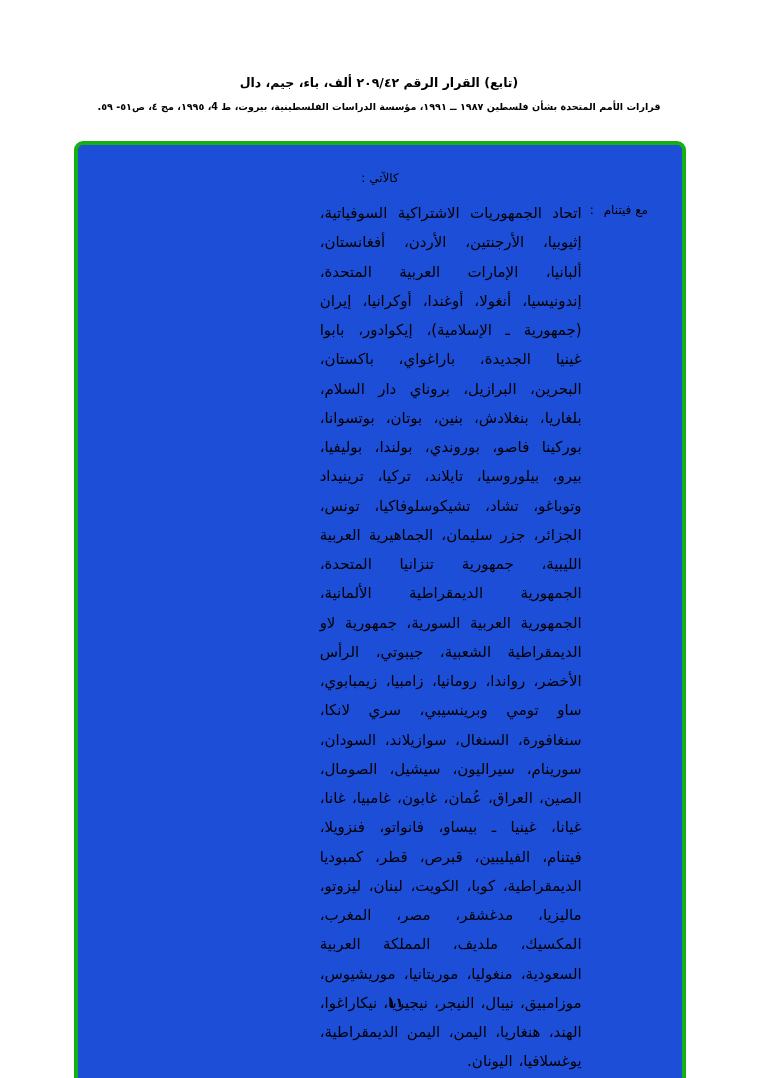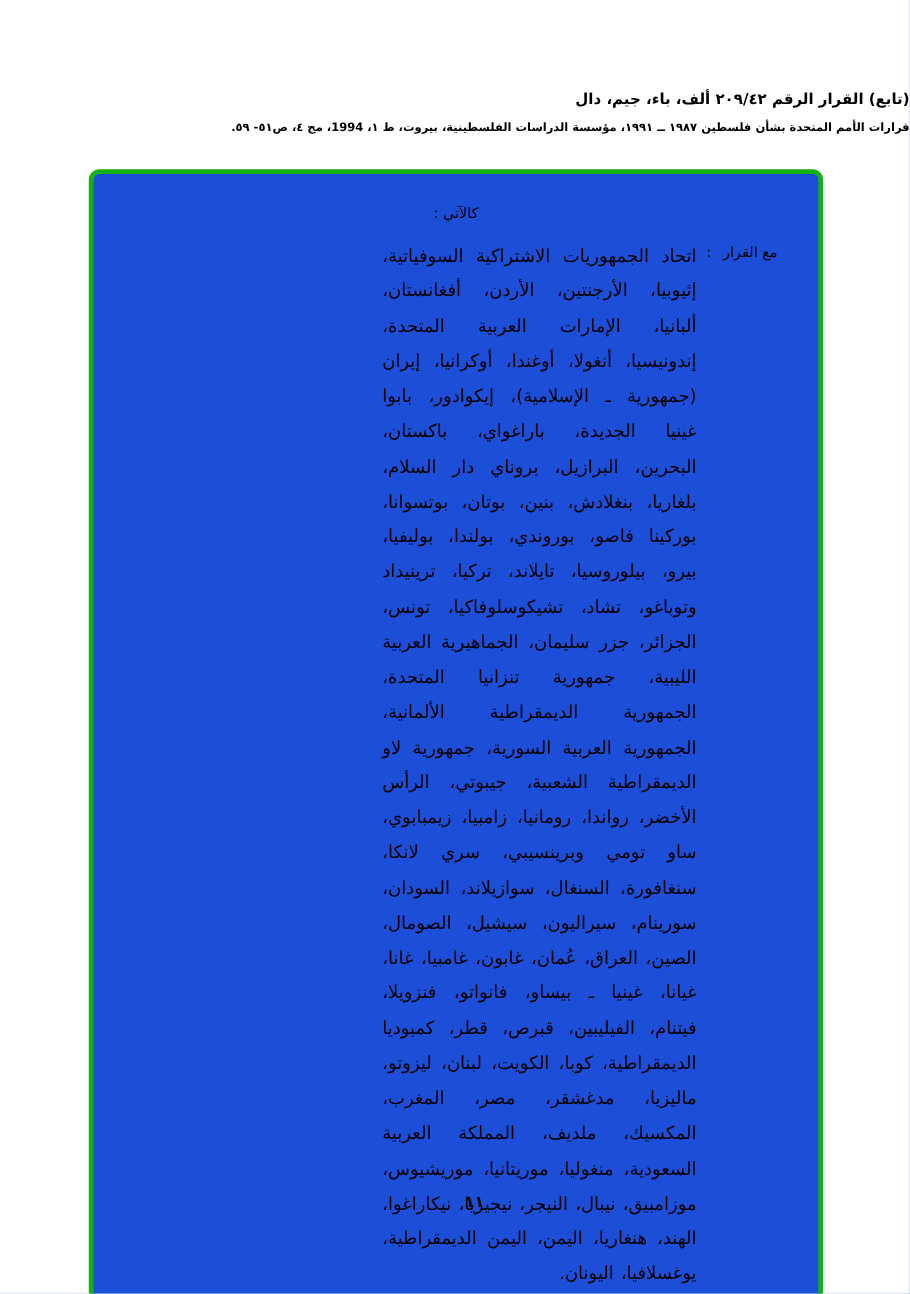--- a/index.html
+++ b/index.html
@@ -13,20 +13,21 @@
     position: relative;
     font-family: "DejaVu Sans", "Liberation Sans", sans-serif;
     color: #000000;
   }
   .page {
     position: absolute;
     inset: 0;
     padding: 0;
   }
   .doc-header {
+    text-align: center;
     margin-top: 74px;
   }
   .doc-title {
     font-size: 12.5px;
     font-weight: bold;
     letter-spacing: 0.2px;
     line-height: 1.4;
   }
   .doc-subtitle {
     font-size: 9.6px;
@@ -102,30 +103,30 @@
     margin-left: 33px;
   }
 </style>
 </head>
 <body>
 
 <div class="page">
 
   <div class="doc-header">
     <div class="doc-title">(تابع) القرار الرقم ٢٠٩/٤٢ ألف، باء، جيم، دال</div>
-    <div class="doc-subtitle">قرارات الأمم المتحدة بشأن فلسطين ١٩٨٧ ــ ١٩٩١، مؤسسة الدراسات الفلسطينية، بيروت، ط ١، 1994، مج ٤، ص٥١- ٥٩.</div>
+    <div class="doc-subtitle">قرارات الأمم المتحدة بشأن فلسطين ١٩٨٧ ــ ١٩٩١، مؤسسة الدراسات الفلسطينية، بيروت، ط 4، ١٩٩٥، مج ٤، ص٥١- ٥٩.</div>
   </div>
 
   <div class="frame">
     <div class="frame-inner">
 
       <div class="kalati">كالآتي :</div>
 
       <div class="block">
-        <div class="block-label">مع القرار</div>
+        <div class="block-label">مع فيتنام</div>
         <div class="block-colon">:</div>
         <div class="block-text">اتحاد الجمهوريات الاشتراكية السوفياتية، إثيوبيا، الأرجنتين، الأردن، أفغانستان، ألبانيا، الإمارات العربية المتحدة، إندونيسيا، أنغولا، أوغندا، أوكرانيا، إيران (جمهورية ـ الإسلامية)، إيكوادور، بابوا غينيا الجديدة، باراغواي، باكستان، البحرين، البرازيل، بروناي دار السلام، بلغاريا، بنغلادش، بنين، بوتان، بوتسوانا، بوركينا فاصو، بوروندي، بولندا، بوليفيا، بيرو، بيلوروسيا، تايلاند، تركيا، ترينيداد وتوباغو، تشاد، تشيكوسلوفاكيا، تونس، الجزائر، جزر سليمان، الجماهيرية العربية الليبية، جمهورية تنزانيا المتحدة، الجمهورية الديمقراطية الألمانية، الجمهورية العربية السورية، جمهورية لاو الديمقراطية الشعبية، جيبوتي، الرأس الأخضر، رواندا، رومانيا، زامبيا، زيمبابوي، ساو تومي وبرينسيبي، سري لانكا، سنغافورة، السنغال، سوازيلاند، السودان، سورينام، سيراليون، سيشيل، الصومال، الصين، العراق، عُمان، غابون، غامبيا، غانا، غيانا، غينيا ـ بيساو، فانواتو، فنزويلا، فيتنام، الفيليبين، قبرص، قطر، كمبوديا الديمقراطية، كوبا، الكويت، لبنان، ليزوتو، ماليزيا، مدغشقر، مصر، المغرب، المكسيك، ملديف، المملكة العربية السعودية، منغوليا، موريتانيا، موريشيوس، موزامبيق، نيبال، النيجر، نيجيريا، نيكاراغوا، الهند، هنغاريا، اليمن، اليمن الديمقراطية، يوغسلافيا، اليونان.</div>
       </div>
 
       <div class="block">
         <div class="block-label">ضد الأردن</div>
         <div class="block-colon">:</div>
       </div>
 
     </div>

